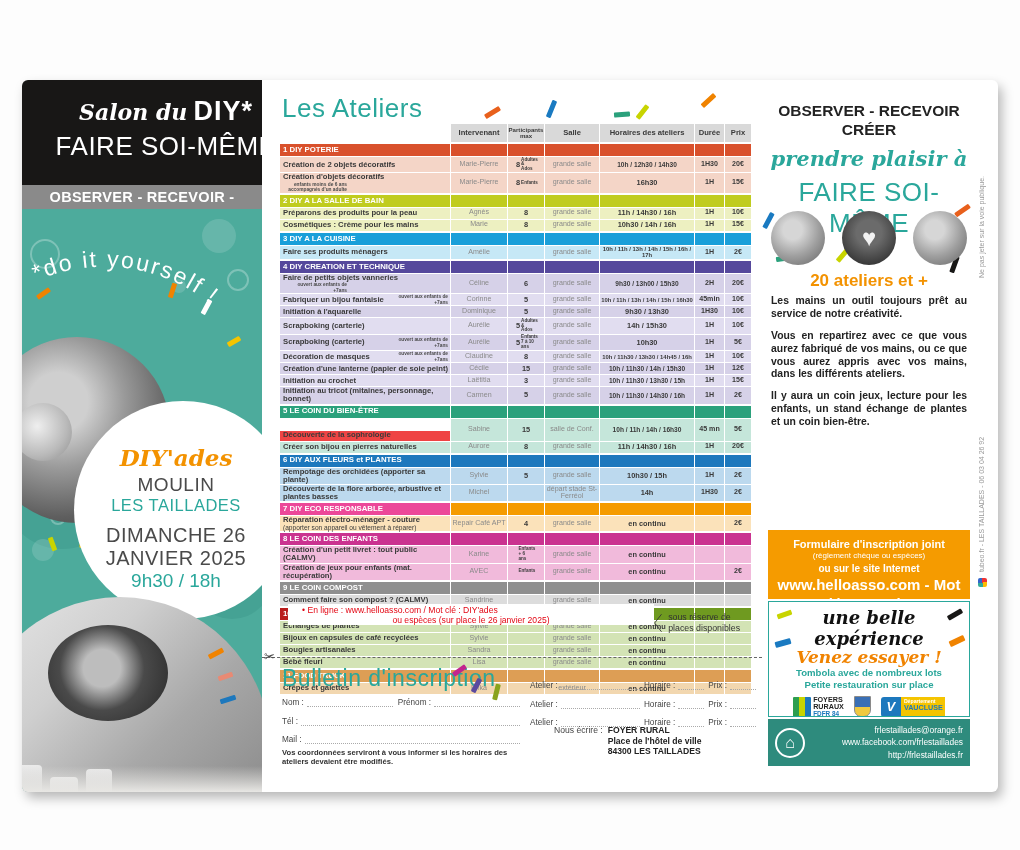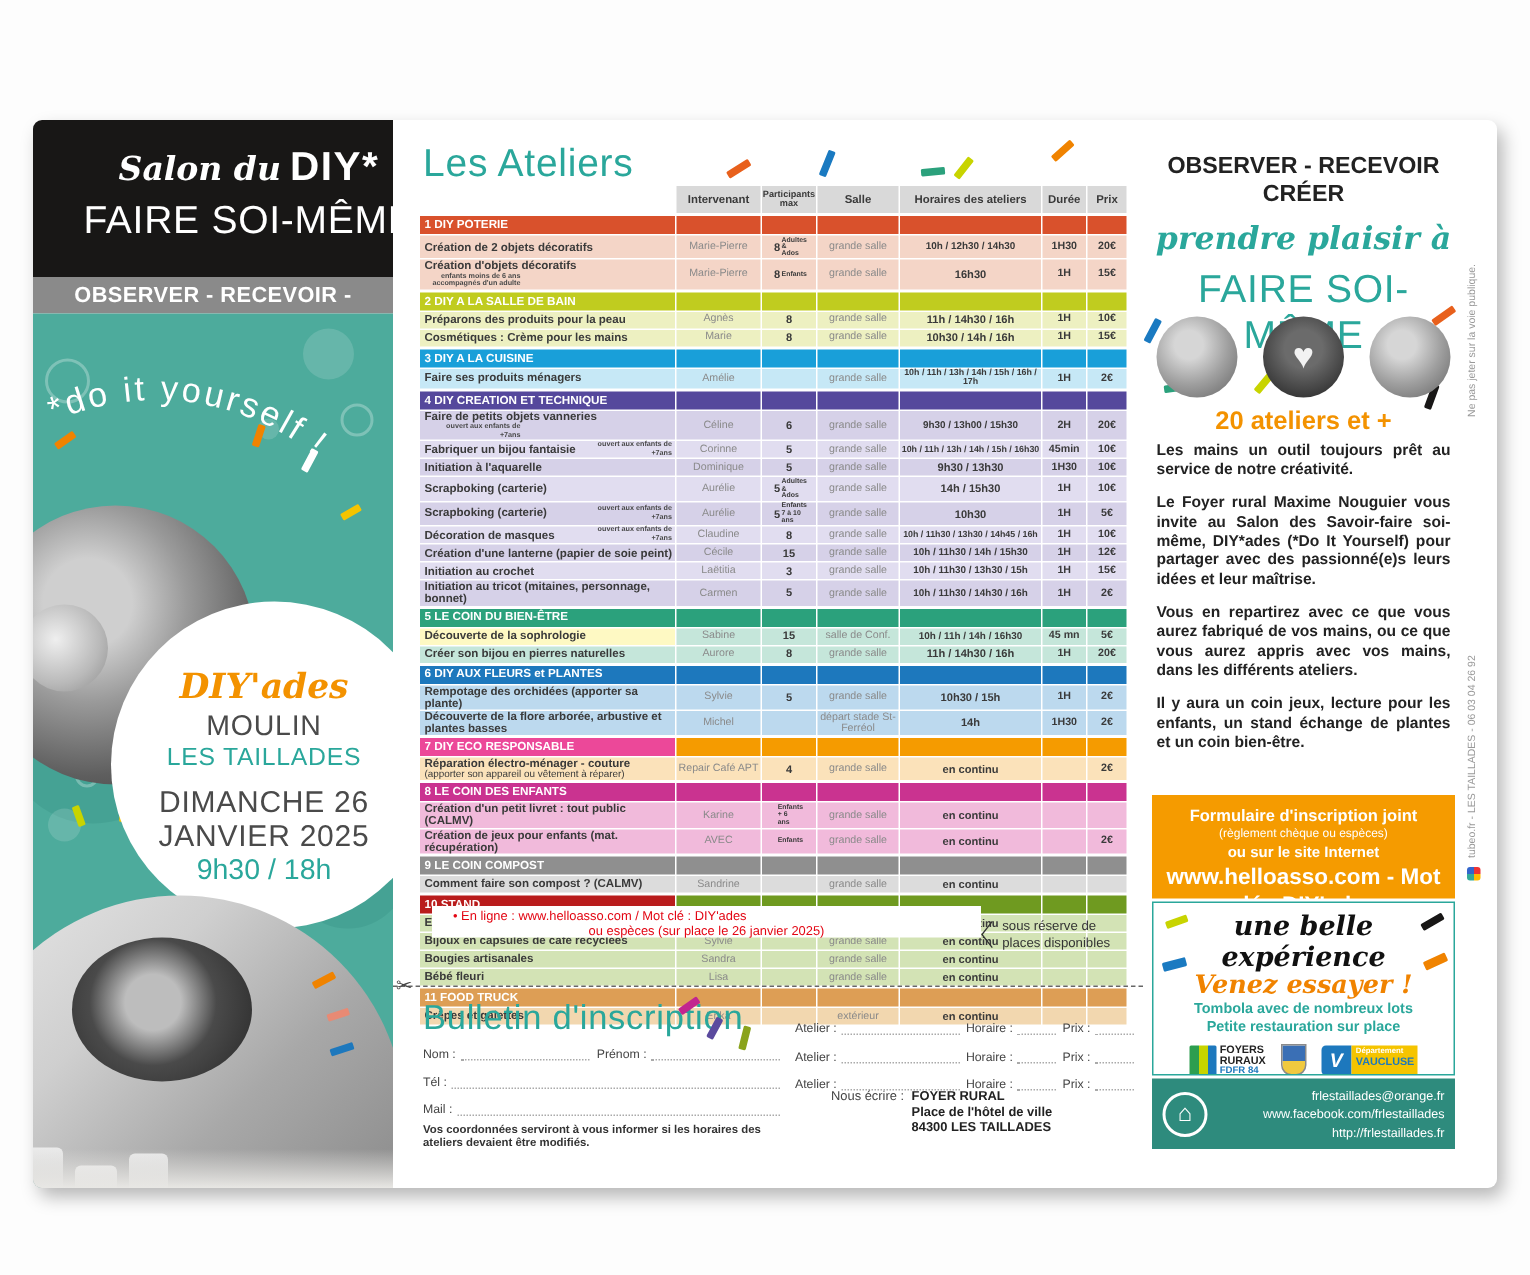--- a/index.html
+++ b/index.html
@@ -394,21 +394,21 @@
           <div class="tcell prix" style="background: rgb(214, 209, 232);">2€</div>
         </div>
         <div class="tsec">
           <div class="tcell thead-name" style="background: rgb(43, 161, 124);">5 LE COIN DU BIEN-ÊTRE</div>
           <div class="tcell" style="background: rgb(43, 161, 124); min-height: 11px;"></div>
           <div class="tcell" style="background: rgb(43, 161, 124); min-height: 11px;"></div>
           <div class="tcell" style="background: rgb(43, 161, 124); min-height: 11px;"></div>
           <div class="tcell" style="background: rgb(43, 161, 124); min-height: 11px;"></div>
           <div class="tcell" style="background: rgb(43, 161, 124); min-height: 11px;"></div>
           <div class="tcell" style="background: rgb(43, 161, 124); min-height: 11px;"></div>
-          <div class="tcell lbl" style="background: #fef9c3;">
+          <div class="tcell lbl" style="background: #ef4444; margin-top: 12px;">
             <span>Découverte de la sophrologie</span>
           </div>
           <div class="tcell intv" style="background: rgb(197, 230, 218);">Sabine</div>
           <div class="tcell part" style="background: rgb(197, 230, 218);">
             <span>15</span>
           </div>
           <div class="tcell salle" style="background: rgb(197, 230, 218);">salle de Conf.</div>
           <div class="tcell hor hor-s" style="background: rgb(197, 230, 218);">10h / 11h / 14h / 16h30</div>
           <div class="tcell dur" style="background: rgb(197, 230, 218);">45 mn</div>
           <div class="tcell prix" style="background: rgb(197, 230, 218);">5€</div>
@@ -678,21 +678,20 @@
     <div class="rp-circles">
       <div class="rp-c"></div>
       <div class="rp-c dark">
           <span>♥</span>
         </div>
       <div class="rp-c"></div>
     </div>
     <div class="rp-count">20 ateliers et +</div>
     <div class="rp-paras">
       <p>Les mains un outil toujours prêt au service de notre créativité.</p>
-      <p>Le Foyer rural Maxime Nouguier vous invite au Salon des Savoir-faire soi-même, DIY*ades (*Do It Yourself) pour partager avec des passionné(e)s leurs idées et leur maîtrise.</p>
       <p>Vous en repartirez avec ce que vous aurez fabriqué de vos mains, ou ce que vous aurez appris avec vos mains, dans les différents ateliers.</p>
       <p>Il y aura un coin jeux, lecture pour les enfants, un stand échange de plantes et un coin bien-être.</p>
     </div>
     <div class="orange-box">
       <div class="ob1">Formulaire d'inscription joint</div>
       <div class="ob2">(règlement chèque ou espèces)</div>
       <div class="ob3">ou sur le site Internet</div>
       <div class="ob4">www.helloasso.com - Mot clé : DIY'ades</div>
     </div>
     <div class="teal-box">

